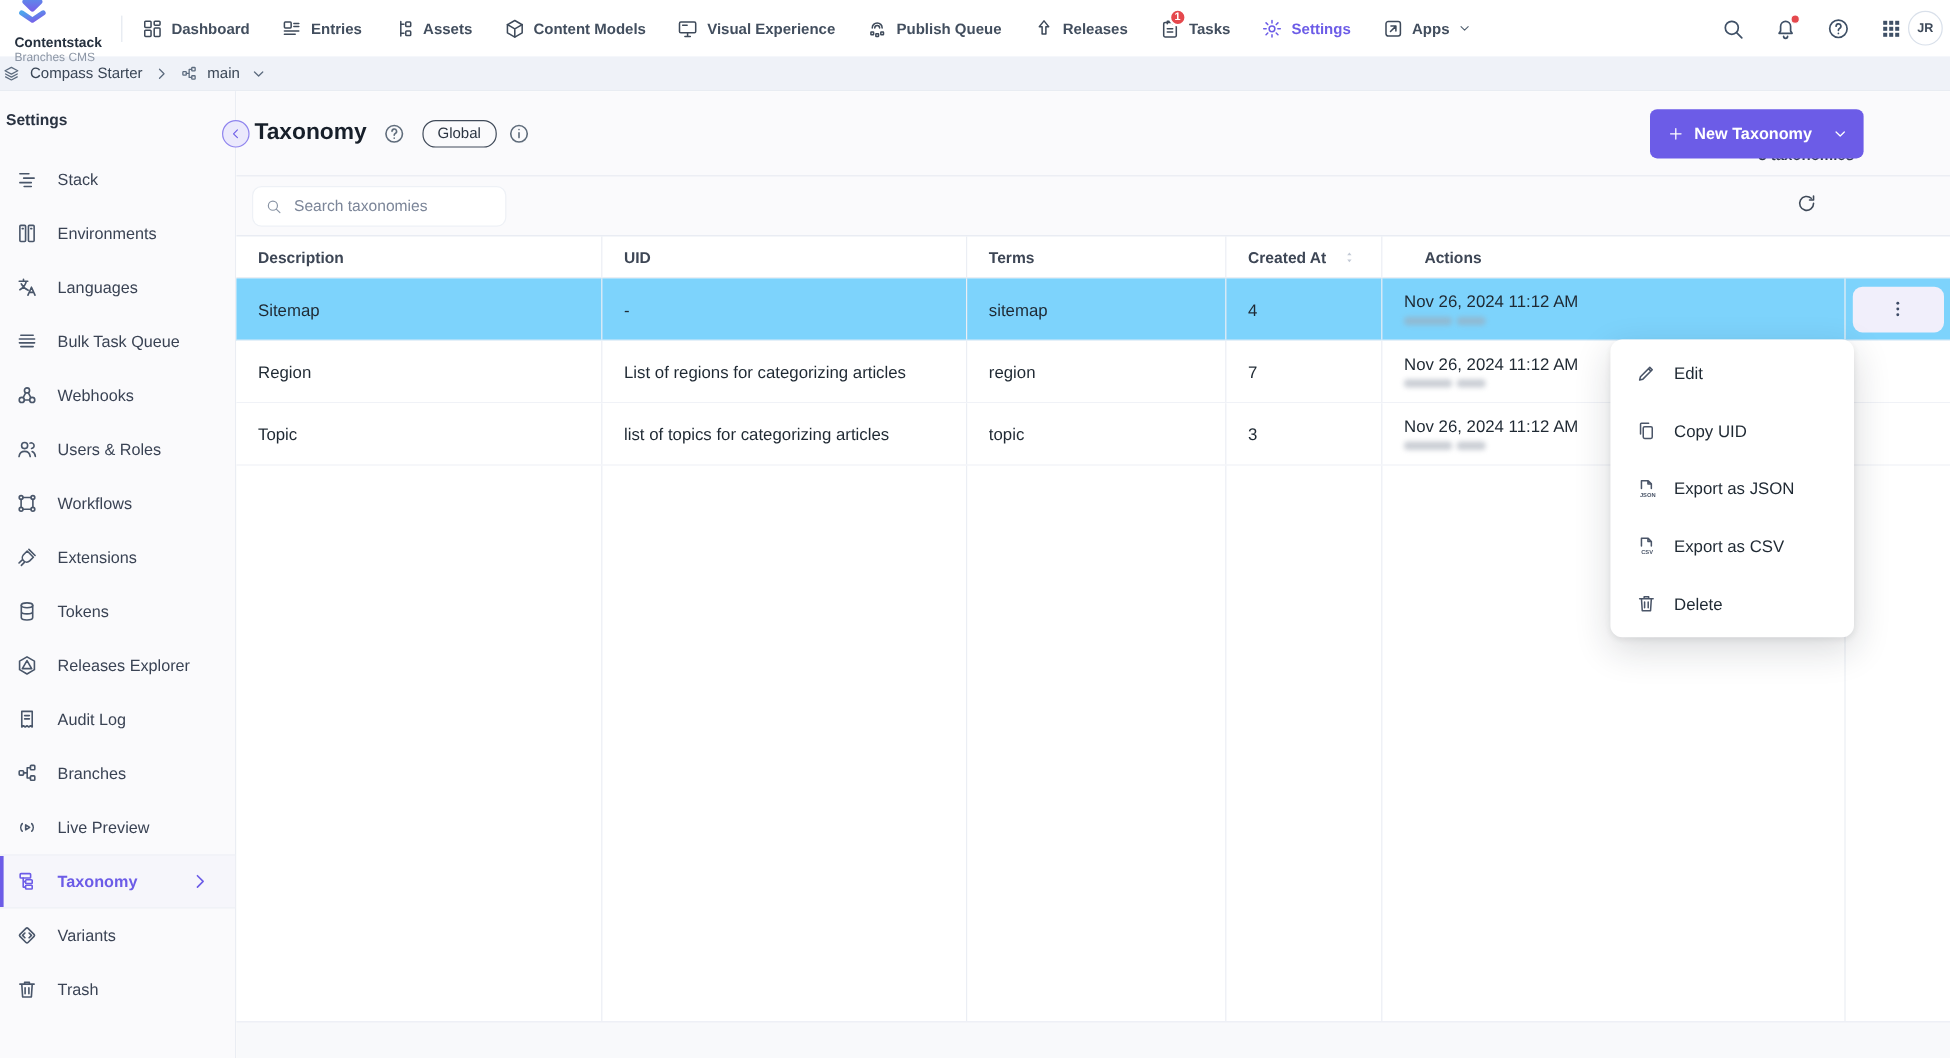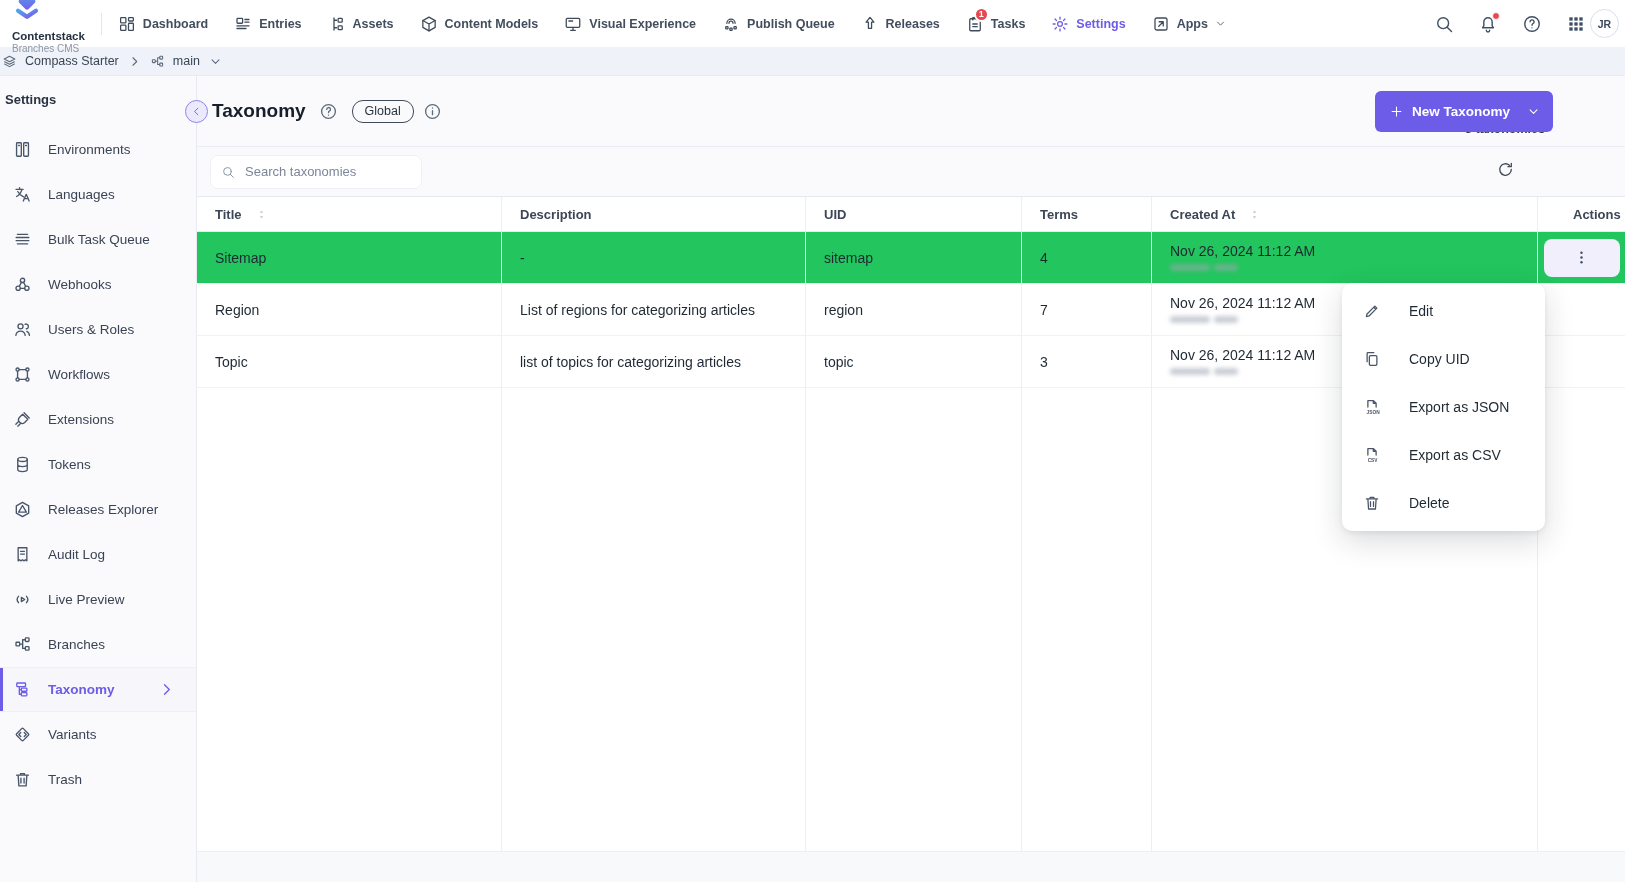--- a/index.html
+++ b/index.html
@@ -74,36 +74,36 @@
 
   
   .trow { display:grid; grid-template-columns:305px 304px 216px 130px 386px minmax(0,1fr); }
   .tcell { padding-left:18px; border-right:1px solid #EBEEF4; min-width:0; display:flex; align-items:center; }
   .tcell:last-child { border-right:none; }
   .thead { height:36px; border-top:1px solid #E4E8F0; border-bottom:1px solid #E6EAF1; background:#fff; }
   .thead .tcell { font-size:13px; font-weight:700; color:#3D4655; }
   .thead .tcell.th-actions { padding-left:35px; }
   .sort { width:11px; height:13px; color:#C3CAD6; margin-left:14px; cursor:pointer; }
   .tbody-row { height:52px; border-bottom:1px solid #F0F2F7; font-size:14px; color:#1F2933; cursor:pointer; background:#fff; }
-  .tbody-row.hl { background:#22c55e; }
+  .tbody-row.hl { background:#7dd3fc; }
   .created-cell { flex-direction:column; align-items:flex-start; justify-content:center; gap:4px; }
   .created-date { line-height:1.1; }
   .created-by { display:flex; gap:4px; filter:blur(2px); opacity:.55; }
   .cb-bar { height:7px; border-radius:3px; background:#9FA6B2; }
   .actions-cell { justify-content:center; padding-left:0; }
   .kebab-btn { width:76px; height:38px; border-radius:8px; display:flex; align-items:center; justify-content:center; color:#3E4B66; background:transparent; border:none; cursor:pointer; }
   .kebab-btn.active { background:#F1EFFB; }
   .kebab-btn .ic { width:17px; height:17px; }
   .table-filler { flex:1; }
   .table-filler .tcell { height:100%; }
   .bottom-strip { height:31px; background:#F8F9FB; border-top:1px solid #EBEEF4; }
 
   
   .context-menu { position:fixed; left:1342px; top:283px; width:203px; background:#fff; border-radius:10px; padding:4px 0; box-shadow:0 10px 30px rgba(23,31,42,.16), 0 2px 6px rgba(23,31,42,.08); z-index:50; }
-  .menu-item { height:48px; display:flex; align-items:center; gap:28px; padding:0 12px 0 21px; font-size:14px; color:#1F2933; cursor:pointer; }
+  .menu-item { height:48px; display:flex; align-items:center; gap:14px; padding:0 12px 0 21px; font-size:14px; color:#1F2933; cursor:pointer; }
   .menu-item .ic { width:18px; height:18px; color:#4A5568; }
 </style>
 </head>
 <body>
 
 <header class="topnav">
   <div class="brand">
     <svg width="30" height="30" viewBox="0 0 32 32">
       <defs>
         <linearGradient id="csg" x1="0" y1="0" x2="1" y2="1">
@@ -290,20 +290,28 @@
     </span>
 </div>
 
 <div class="layout">
   <aside class="sidebar">
     <div class="sidebar-title">Settings</div>
     <div id="sidebar-items">
         <div class="side-item">
           <span class="ic">
             <svg viewBox="0 0 24 24" fill="none" stroke="currentColor" stroke-width="1.7" stroke-linecap="round" stroke-linejoin="round">
+              <path d="M4.5 6h9.5M8.5 10.7h11M4.5 15.4h12M9 19.5h7.5"></path>
+            </svg>
+          </span>
+          <span>Stack</span>
+        </div>
+        <div class="side-item">
+          <span class="ic">
+            <svg viewBox="0 0 24 24" fill="none" stroke="currentColor" stroke-width="1.7" stroke-linecap="round" stroke-linejoin="round">
               <rect x="4.5" y="3.5" width="6" height="17" rx="1"></rect>
               <rect x="13.5" y="3.5" width="6" height="17" rx="1"></rect>
               <path d="M7 7h1M16 7h1"></path>
             </svg>
           </span>
           <span>Environments</span>
         </div>
         <div class="side-item">
           <span class="ic">
             <svg viewBox="0 0 24 24" fill="none" stroke="currentColor" stroke-width="1.7" stroke-linecap="round" stroke-linejoin="round">
@@ -384,36 +392,36 @@
             <svg viewBox="0 0 24 24" fill="none" stroke="currentColor" stroke-width="1.7" stroke-linecap="round" stroke-linejoin="round">
               <path d="M6.5 3.5h11V20l-1.8-1.3L13.9 20l-1.9-1.3L10.1 20l-1.8-1.3L6.5 20z"></path>
               <path d="M9.5 8h5M9.5 11.5h5"></path>
             </svg>
           </span>
           <span>Audit Log</span>
         </div>
         <div class="side-item">
           <span class="ic">
             <svg viewBox="0 0 24 24" fill="none" stroke="currentColor" stroke-width="1.7" stroke-linecap="round" stroke-linejoin="round">
-              <path d="M10.6 9.4v5.2l4.2-2.6z"></path>
-              <path d="M7 8a6 6 0 0 0 0 8M17 8a6 6 0 0 1 0 8"></path>
-            </svg>
-          </span>
-          <span>Live Preview</span>
-        </div>
-        <div class="side-item">
-          <span class="ic">
-            <svg viewBox="0 0 24 24" fill="none" stroke="currentColor" stroke-width="1.7" stroke-linecap="round" stroke-linejoin="round">
               <rect x="3.8" y="9.2" width="4.6" height="4.6" rx="0.9"></rect>
               <rect x="15.6" y="3.6" width="4.6" height="4.6" rx="0.9"></rect>
               <rect x="15.6" y="14.6" width="4.6" height="4.6" rx="0.9"></rect>
               <path d="M8.4 11.5h3.8V6h3.4M12.2 11.5v5.4h3.4"></path>
             </svg>
           </span>
           <span>Branches</span>
+        </div>
+        <div class="side-item">
+          <span class="ic">
+            <svg viewBox="0 0 24 24" fill="none" stroke="currentColor" stroke-width="1.7" stroke-linecap="round" stroke-linejoin="round">
+              <path d="M10.6 9.4v5.2l4.2-2.6z"></path>
+              <path d="M7 8a6 6 0 0 0 0 8M17 8a6 6 0 0 1 0 8"></path>
+            </svg>
+          </span>
+          <span>Live Preview</span>
         </div>
         <div class="side-item active">
           <span class="ic">
             <svg viewBox="0 0 24 24" fill="none" stroke="currentColor" stroke-width="1.7" stroke-linecap="round" stroke-linejoin="round">
               <rect x="4.8" y="3.8" width="11" height="4.6" rx="0.9"></rect>
               <path d="M8 8.4v9.6M8 12.2h2.3M8 18h2.3"></path>
               <rect x="10.5" y="10.2" width="7" height="4" rx="0.9"></rect>
               <rect x="10.5" y="16" width="7" height="4" rx="0.9"></rect>
             </svg>
           </span>
@@ -503,31 +511,20 @@
               <svg viewBox="0 0 24 24" fill="none" stroke="currentColor" stroke-width="1.7" stroke-linecap="round" stroke-linejoin="round">
                 <circle cx="12" cy="12" r="3.2"></circle>
                 <path d="M12 2.8v2.7M12 18.5v2.7M2.8 12h2.7M18.5 12h2.7M5.4 5.4l1.9 1.9M16.7 16.7l1.9 1.9M18.6 5.4l-1.9 1.9M7.3 16.7l-1.9 1.9"></path>
               </svg>
             </span>
         </div>
       </div>
     </div>
 
     <div class="trow thead" id="table-head">
-        <div class="tcell">
-          <span>Title</span>
-          <span class="ic sort">
-            <svg viewBox="0 0 24 24" fill="none" stroke="currentColor" stroke-width="1.7" stroke-linecap="round" stroke-linejoin="round">
-              <g fill="currentColor" stroke="none">
-                <path d="M12 3.2L16 8H8z"></path>
-                <path d="M12 20.8L8 16h8z"></path>
-              </g>
-            </svg>
-          </span>
-        </div>
         <div class="tcell">
           <span>Description</span>
         </div>
         <div class="tcell">
           <span>UID</span>
         </div>
         <div class="tcell">
           <span>Terms</span>
         </div>
         <div class="tcell">

